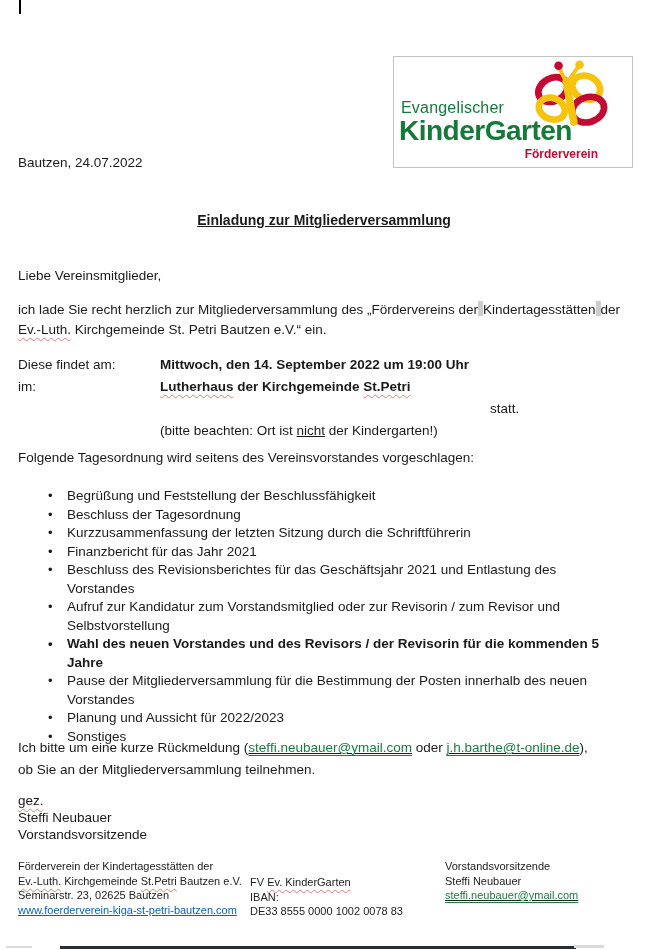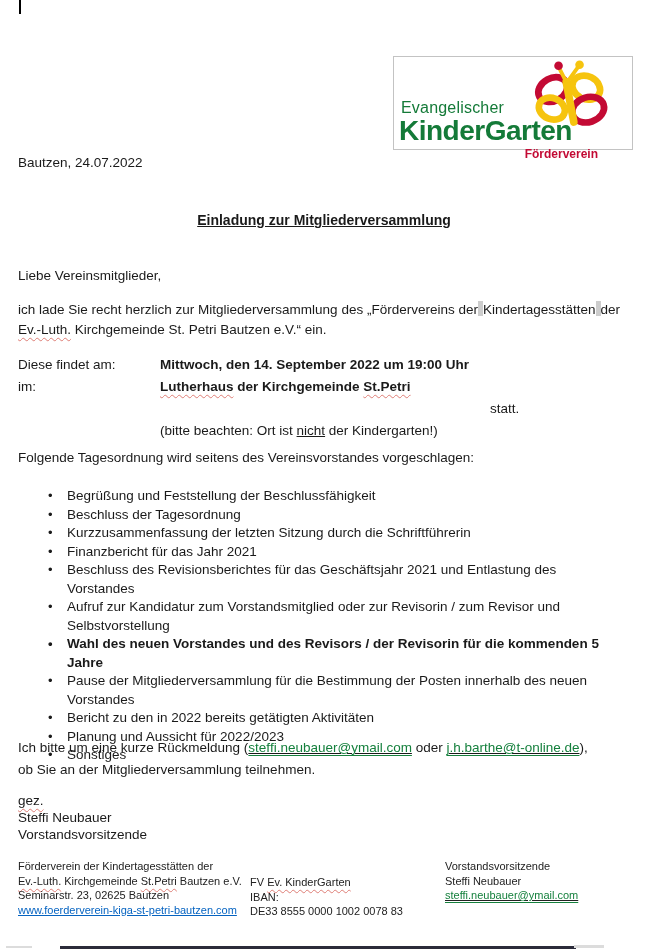--- a/index.html
+++ b/index.html
@@ -15,21 +15,21 @@
     text-decoration-line:underline; text-decoration-style:wavy;
     text-decoration-color:#de7e76; text-decoration-thickness:1px;
     text-underline-offset:2.5px;
   }
   .usolid { text-decoration:underline; text-decoration-thickness:1px; }
   .link { color:#0563C1; text-decoration:underline; cursor:pointer; }
   .emaildark { color:#15803d; text-decoration:underline; cursor:pointer; }
   
   .cursor-mark { left:19px; top:0; width:2px; height:14px; background:#000; }
   
-  .logo-box { left:393px; top:56px; width:240px; height:94px; border:1px solid #c3c3c3; background:#fff; }
+  .logo-box { left:393px; top:56px; width:240px; height:112px; border:1px solid #c3c3c3; background:#fff; }
   .logo-line1 { position:absolute; left:7px; top:42px; font-size:16px; color:#147A38; letter-spacing:.2px; }
   .logo-line2 { position:absolute; left:5px; top:58px; font-size:28px; font-weight:bold; color:#147A38; letter-spacing:-0.5px; }
   .logo-line3 { position:absolute; right:34px; top:90px; font-size:12px; font-weight:bold; color:#C30A34;text-align:center; }
   .logo-fly { position:absolute; right:22px; top:2px; }
   
   .heading { left:0; top:212px; width:648px; text-align:center; font-weight:bold; font-size:14px; }
   .heading span { text-decoration:underline; }
   .date-line { left:18px; top:155px; }
   .salutation { left:18px; top:268px; }
   .intro { left:18px; top:300px; width:622px; line-height:20px; }
@@ -122,21 +122,20 @@
     <li><span>Begrüßung und Feststellung der Beschlussfähigkeit</span></li>
     <li><span>Beschluss der Tagesordnung</span></li>
     <li><span>Kurzzusammenfassung der letzten Sitzung durch die Schriftführerin</span></li>
     <li><span>Finanzbericht für das Jahr 2021</span></li>
     <li><span>Beschluss des Revisionsberichtes für das Geschäftsjahr 2021 und Entlastung des Vorstandes</span></li>
     <li><span>Aufruf zur Kandidatur zum Vorstandsmitglied oder zur Revisorin / zum Revisor und
 Selbstvorstellung</span></li>
     <li class="bold"><span>Wahl des neuen Vorstandes und des Revisors / der Revisorin für die kommenden 5 Jahre</span></li>
     <li><span>Pause der Mitgliederversammlung  für die Bestimmung der Posten innerhalb des neuen
 Vorstandes</span></li>
-    <li><span>Bericht zu den in 2022 bereits getätigten Aktivitäten</span></li>
     <li><span>Planung und Aussicht für 2022/2023</span></li>
     <li><span>Sonstiges</span></li>
   </ul>
 
   <div class="abs closing">
     <span>Ich bitte um eine kurze Rückmeldung (</span><span class="usolid"><span class="sq emaildark">steffi.neubauer@ymail.com</span></span><span> oder </span><span class="usolid"><span class="sq emaildark">j.h.barthe@t-online.de</span></span><span>),</span><br>
     <span>ob Sie an der Mitgliederversammlung teilnehmen.</span>
   </div>
 
   <div class="abs sig-gez sq">gez.</div>

